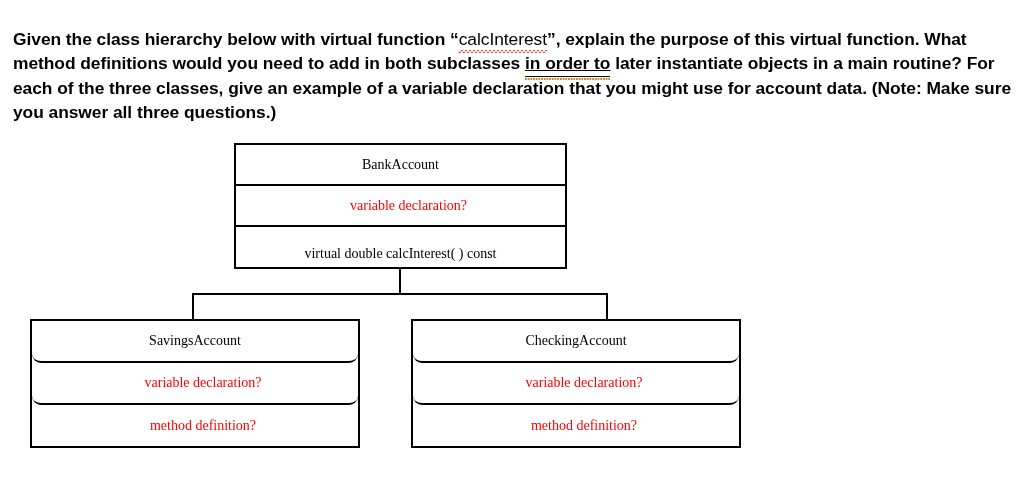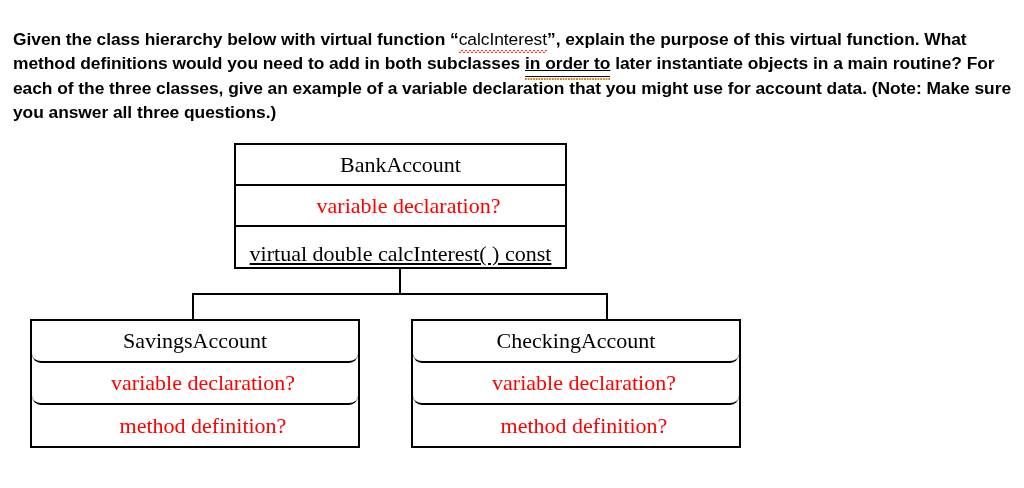--- a/index.html
+++ b/index.html
@@ -85,37 +85,37 @@
     border: 2px solid #000000;
     background: #ffffff;
     font-family: "Liberation Serif", serif;
   }
   .uml-row {
     box-sizing: border-box;
     display: flex;
     align-items: center;
     justify-content: center;
     text-align: center;
-    font-size: 22px;
+    font-size: 14px;
     line-height: 1;
     color: #000000;
     white-space: nowrap;
   }
   .uml-row.divided { border-bottom: 2px solid #000000; }
   .uml-row.red { color: #ff0000; padding-left: 16px; }
 
   
   #box-bankaccount {
     left: 234px;
     top: 143px;
     width: 333px;
     height: 126px;
   }
   #box-bankaccount .uml-row { height: 41px; }
-  #box-bankaccount .uml-row:last-child { height: 54px; text-decoration: underline; }
+  #box-bankaccount .uml-row:last-child { height: 54px; }
 
   
   #box-savingsaccount {
     left: 30px;
     top: 319px;
     width: 330px;
     height: 129px;
   }
   #box-checkingaccount {
     left: 411px;

